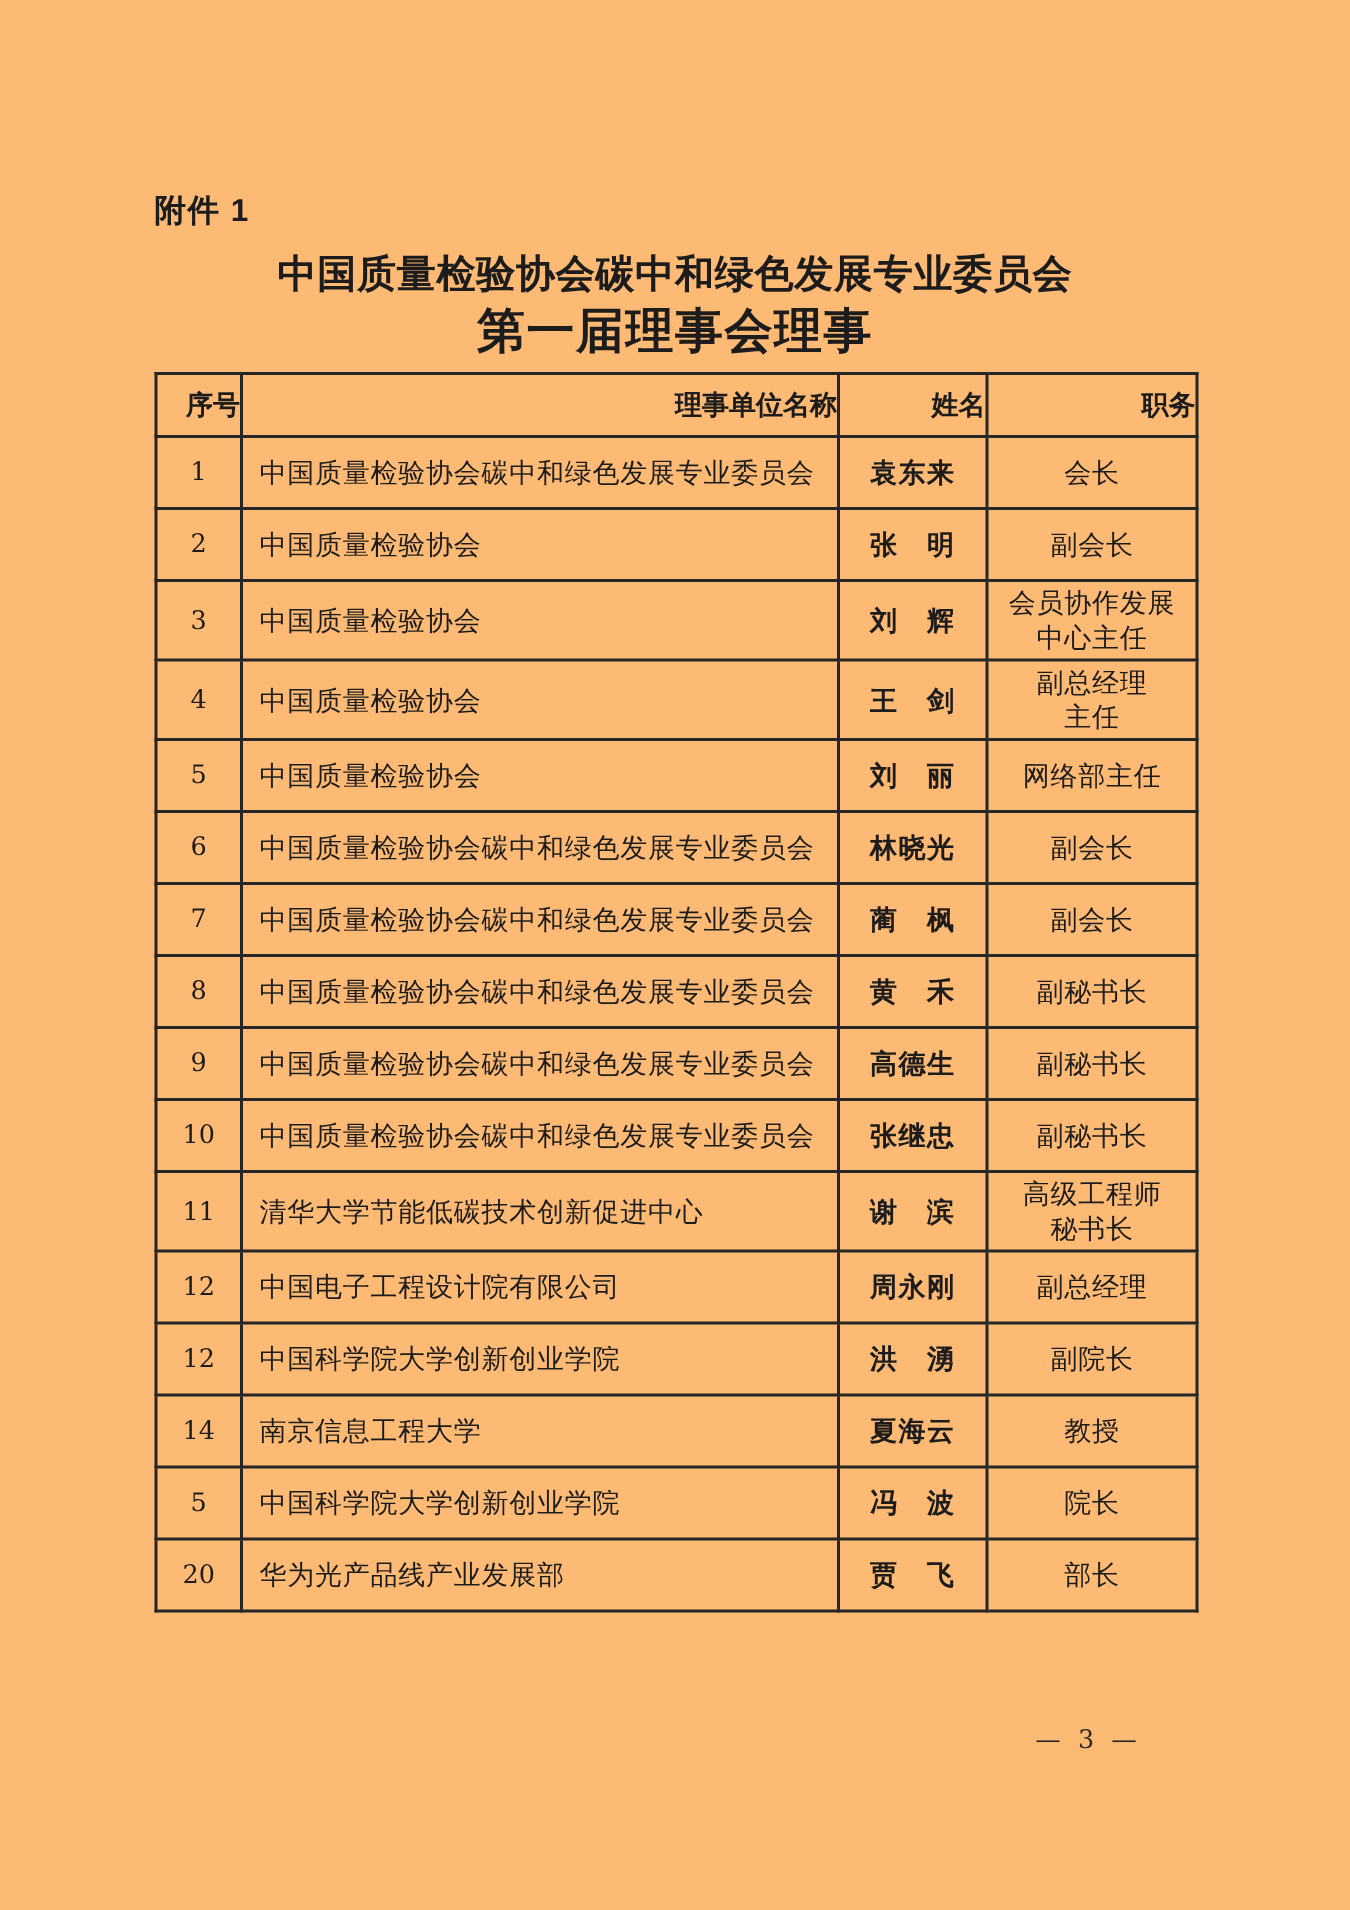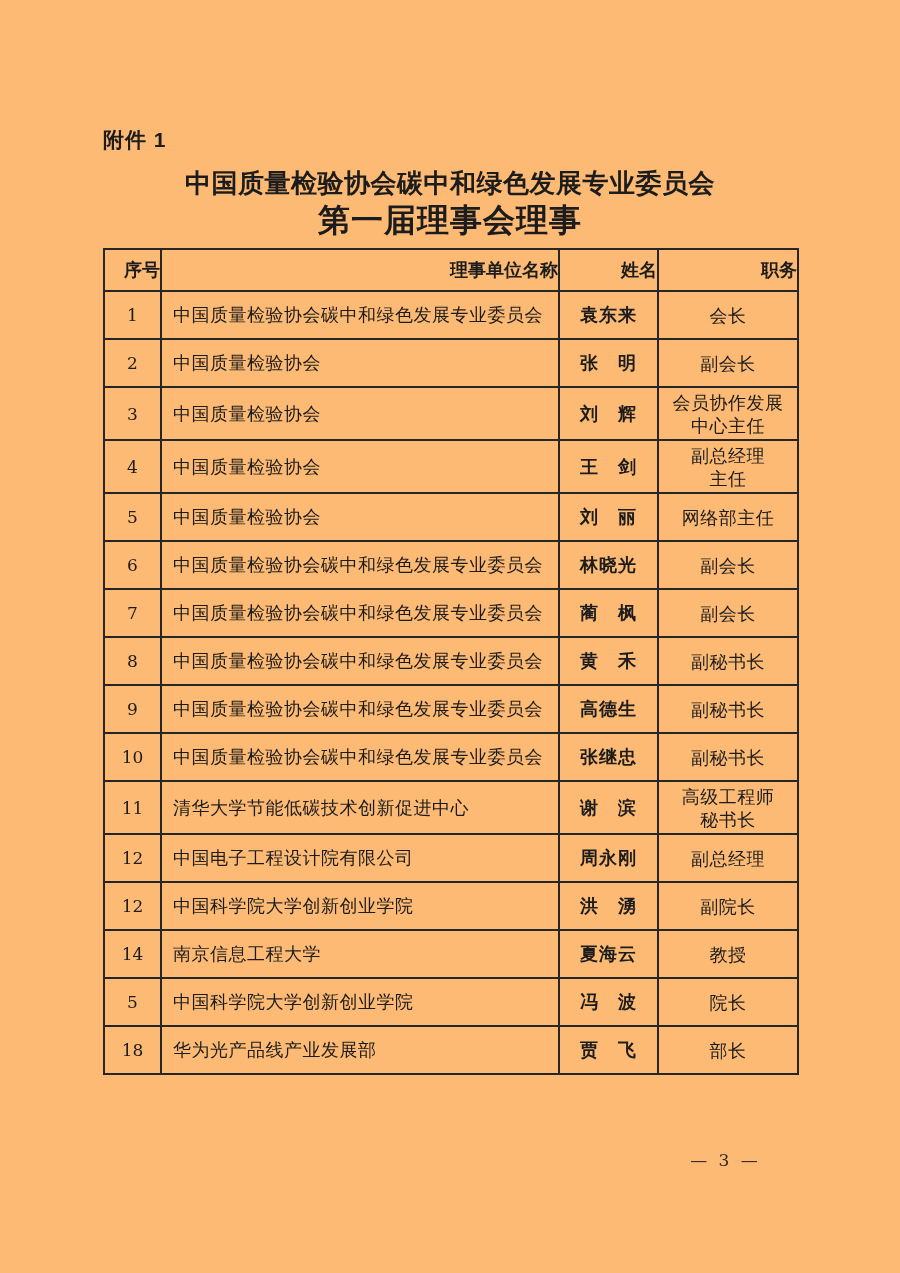--- a/index.html
+++ b/index.html
@@ -188,21 +188,21 @@
           <td class="cell-name">夏海云</td>
           <td class="cell-pos">教授</td>
         </tr>
         <tr>
           <td class="cell-no">5</td>
           <td class="cell-org">中国科学院大学创新创业学院</td>
           <td class="cell-name">冯　波</td>
           <td class="cell-pos">院长</td>
         </tr>
         <tr>
-          <td class="cell-no">18</td>
+          <td class="cell-no">20</td>
           <td class="cell-org">华为光产品线产业发展部</td>
           <td class="cell-name">贾　飞</td>
           <td class="cell-pos">部长</td>
         </tr>
       </tbody>
   </table>
 
   <div class="page-number">— 3 —</div>
 
 </div>

